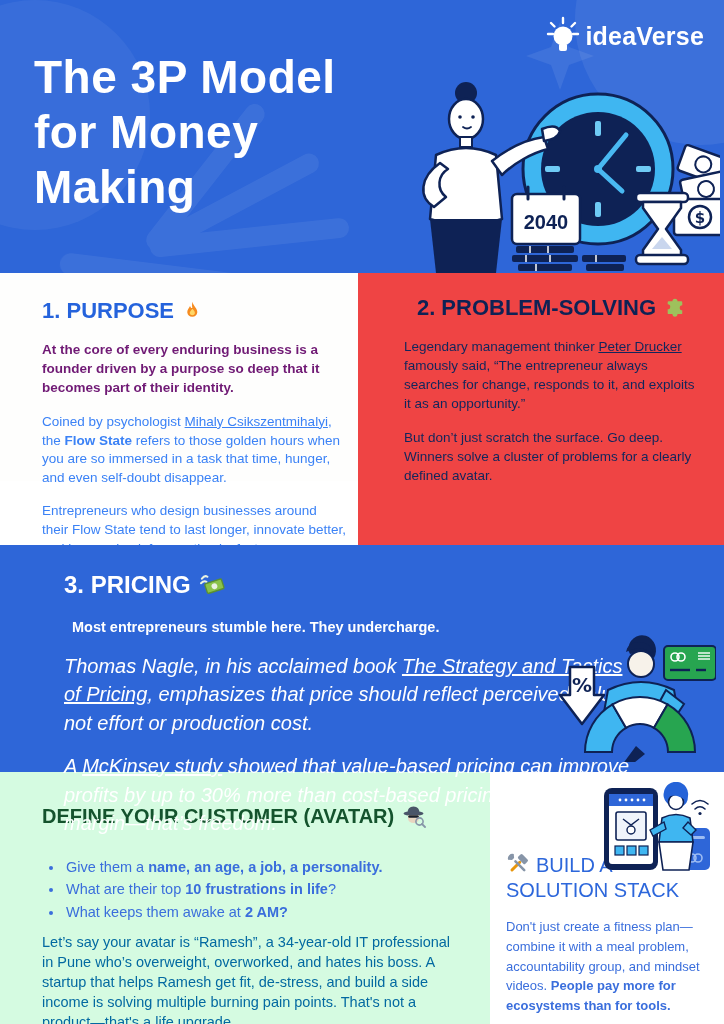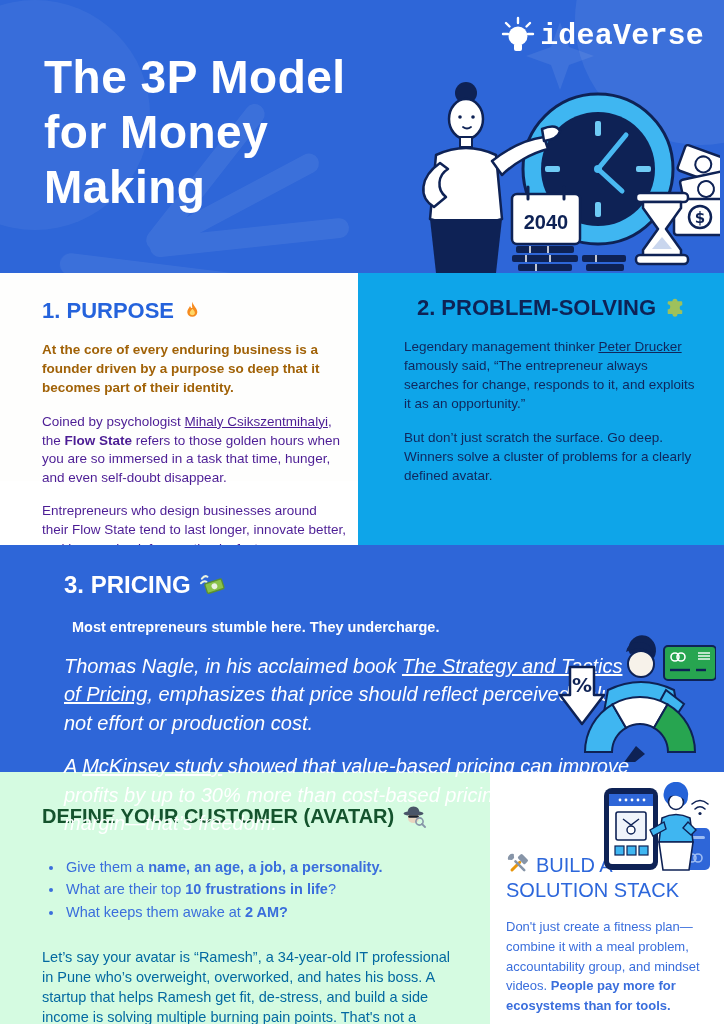--- a/index.html
+++ b/index.html
@@ -6,54 +6,54 @@
   html,body { background:#e7e7e7; }
   .page {
     width:724px; height:1024px; margin:0 auto; position:relative;
     font-family:"Liberation Sans","DejaVu Sans",sans-serif; overflow:hidden;
     background:#ffffff;
   }
   
   .header { position:relative; width:724px; height:273px; background:#2E66D8; overflow:hidden; }
   .decor { position:absolute; inset:0; }
   .logo { position:absolute; top:16px; right:20px; display:flex; align-items:center; gap:5px; }
-  .logo-text { color:#ffffff; font-size:30px; font-weight:700; letter-spacing:0.2px;font-family:Liberation Mono, monospace; }
+  .logo-text { color:#ffffff; font-size:25px; font-weight:700; letter-spacing:0.2px; }
   .title {
-    position:absolute; left:44px; top:50px; color:#ffffff;
+    position:absolute; left:34px; top:50px; color:#ffffff;
     font-size:46px; line-height:1.2; font-weight:800; letter-spacing:0.5px;
     white-space:pre-line;
   }
   .hero { position:absolute; right:4px; bottom:0; }
 
   
   .row1 { display:flex; width:724px; height:272px; }
   .card-purpose { width:358px; height:208px; background:#FEFEFD; padding:25px 12px 0 42px; }
-  .card-problem { width:366px; height:336px; background:#0ea5e9; padding:22px 24px 0 46px; }
+  .card-problem { width:366px; height:336px; background:#ef4444; padding:22px 24px 0 46px; }
   .sec-heading { display:flex; align-items:center; gap:8px; font-weight:800; }
   .h-purpose { color:#2563DC; font-size:22px; margin-bottom:17px; }
   .h-problem { color:#0E2255; font-size:22px; margin-bottom:16px; justify-content:center; }
-  .p-intro-purpose { color:#a16207; font-weight:700; font-size:13.5px; line-height:1.4; margin-bottom:15px; width:300px;}
-  .p-body-purpose { color:#4c1d95; font-size:13.5px; line-height:1.4; margin-bottom:14px; width:304px;}
+  .p-intro-purpose { color:#701a75; font-weight:700; font-size:13.5px; line-height:1.4; margin-bottom:15px; width:300px;}
+  .p-body-purpose { color:#3b82f6; font-size:13.5px; line-height:1.4; margin-bottom:14px; width:304px;}
   .p-intro-problem { color:#0E2255; font-weight:700; font-size:13.5px; line-height:1.42; margin-bottom:15px; }
   .p-body-problem { color:#10265C; font-size:13.5px; line-height:1.42; margin-bottom:14px; }
   .link { text-decoration:underline; cursor:pointer; }
   .bold { font-weight:700; }
 
   
   .pricing { position:relative; width:724px; height:227px; background:#2E66D8; color:#ffffff; padding:26px 0 0 64px; }
   .h-pricing { color:#ffffff; font-size:24px; margin-bottom:20px; }
   .p-intro-pricing { font-weight:700; font-size:14.5px; margin-bottom:17px;margin-left:8px; }
   .p-body-pricing { font-size:20px; line-height:1.42; margin-bottom:15px; width:570px;font-style:italic; }
   .pricing-illo { position:absolute; right:8px; bottom:10px; }
 
   
   .row2 { display:flex; width:724px; height:252px; }
   .card-avatar { width:490px; height:252px; background:#D5FBE1; padding:32px 30px 0 42px; }
   .h-avatar { color:#14532d; font-size:20px; margin-bottom:28px; }
-  .avatar-bullets { list-style:disc; padding-left:22px; color:#3A6EDC; font-size:14.5px; line-height:1.55; margin-bottom:24px; }
+  .avatar-bullets { list-style:disc; padding-left:22px; color:#3A6EDC; font-size:14.5px; line-height:1.55; margin-bottom:9px; }
   .avatar-bullets li { padding-left:2px; }
   .p-avatar { color:#0369a1; font-size:14.5px; line-height:1.38; width:418px; }
   .card-solution { position:relative; width:234px; height:252px; background:#ffffff; padding:80px 14px 0 16px; }
   .solution-illo { position:absolute; top:10px; right:12px; }
   .h-solution { color:#2D67DB; font-size:20px; line-height:1.25; width:205px; margin-bottom:14px; display:block; }
   .h-solution svg { vertical-align:-4px; margin-right:6px; }
   .p-solution { color:#3A6EDC; font-size:13px; line-height:1.52; width:202px; }
 </style>
 </head>
 <body>

